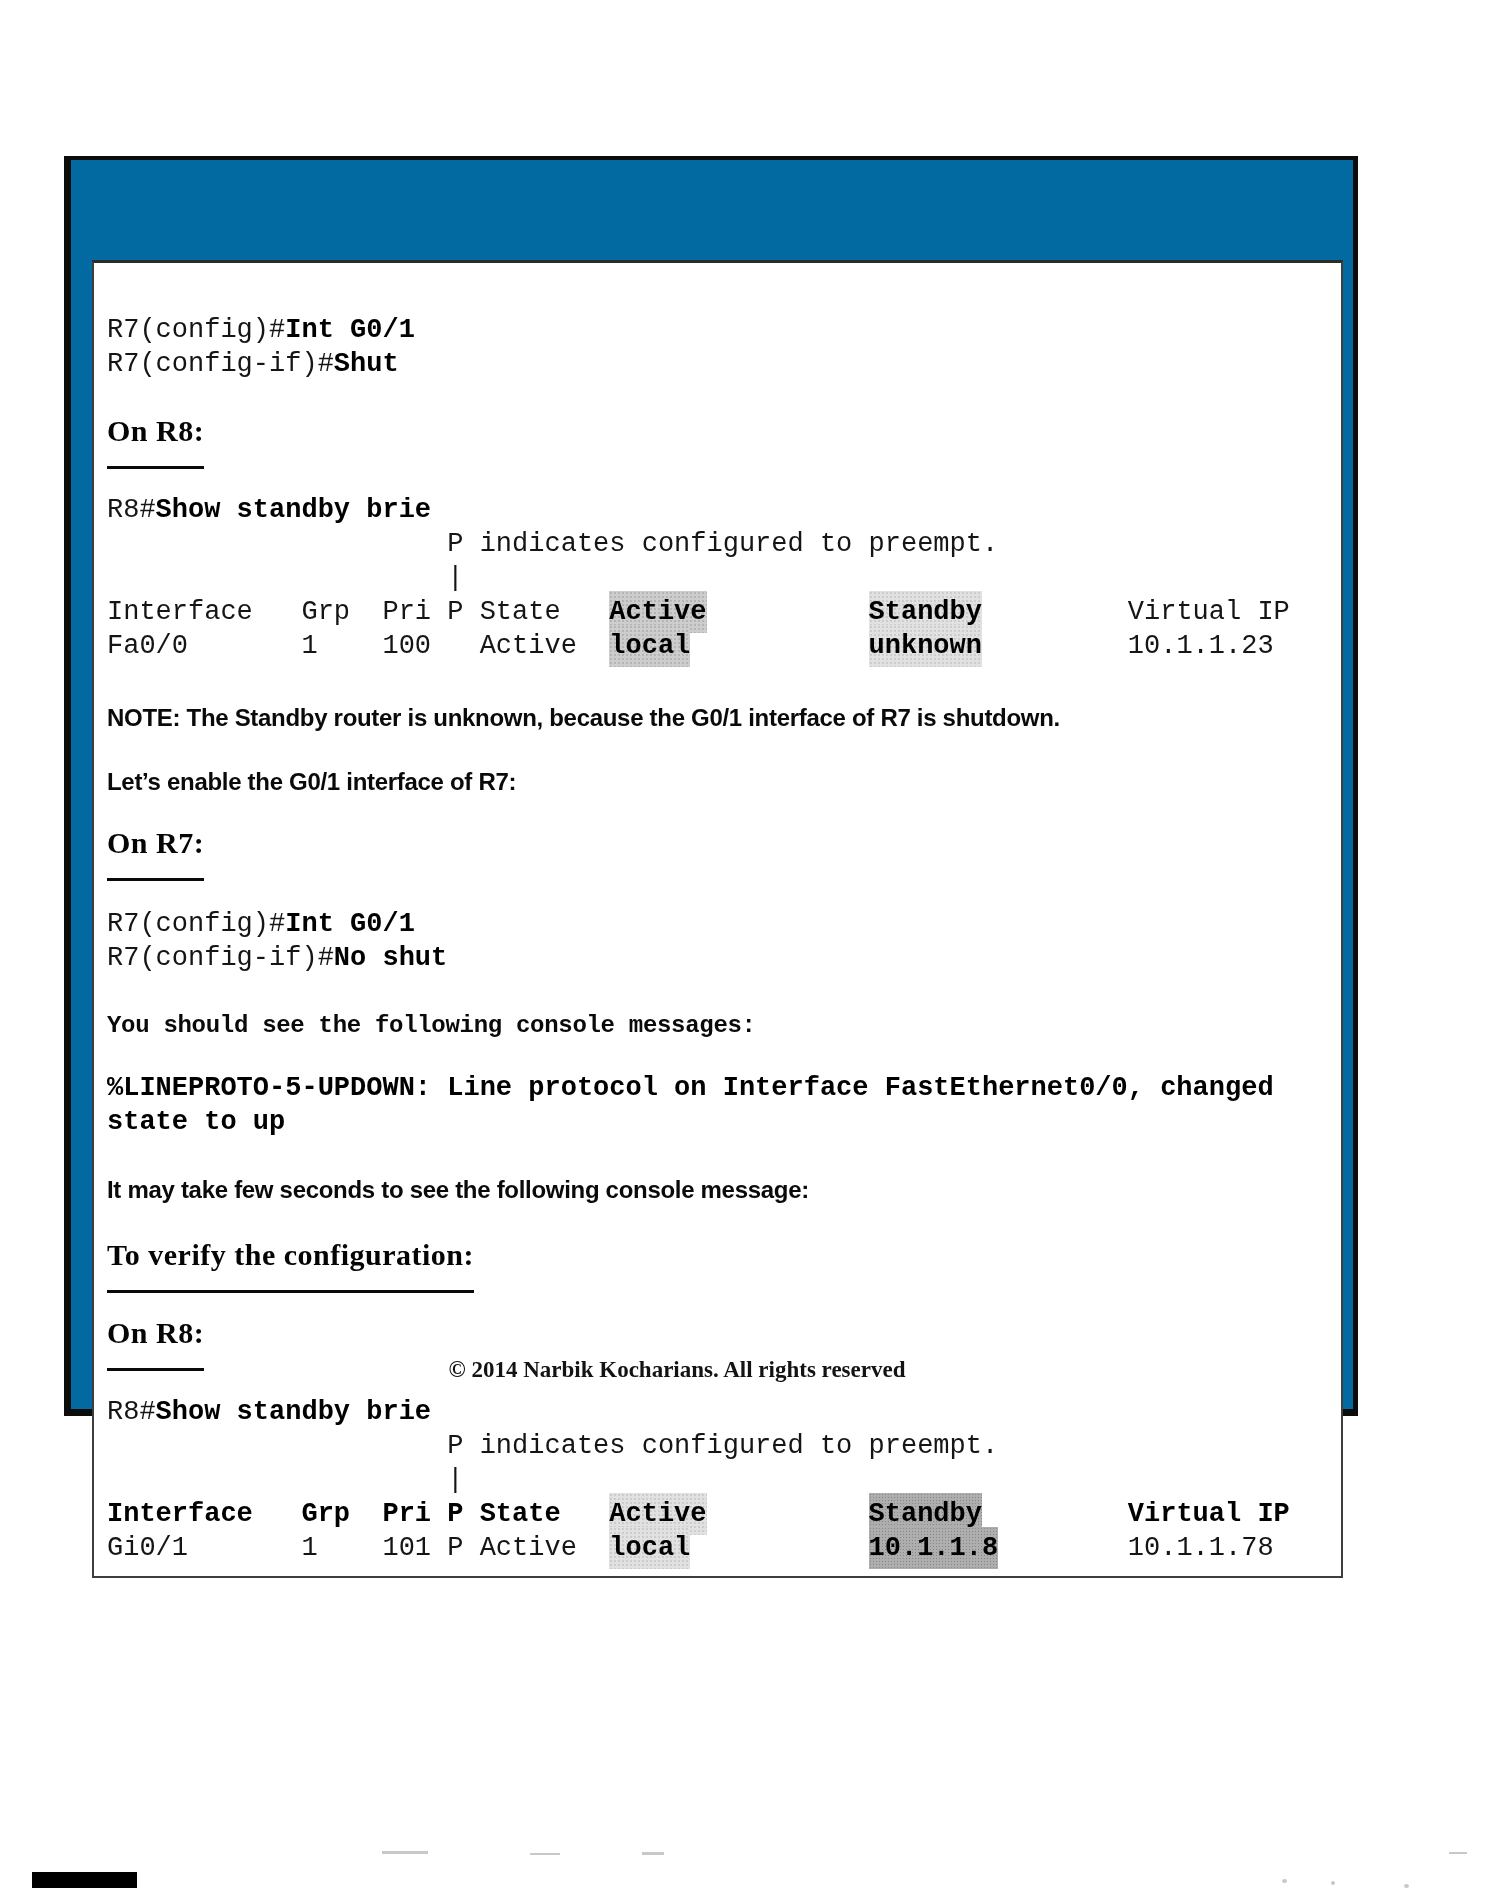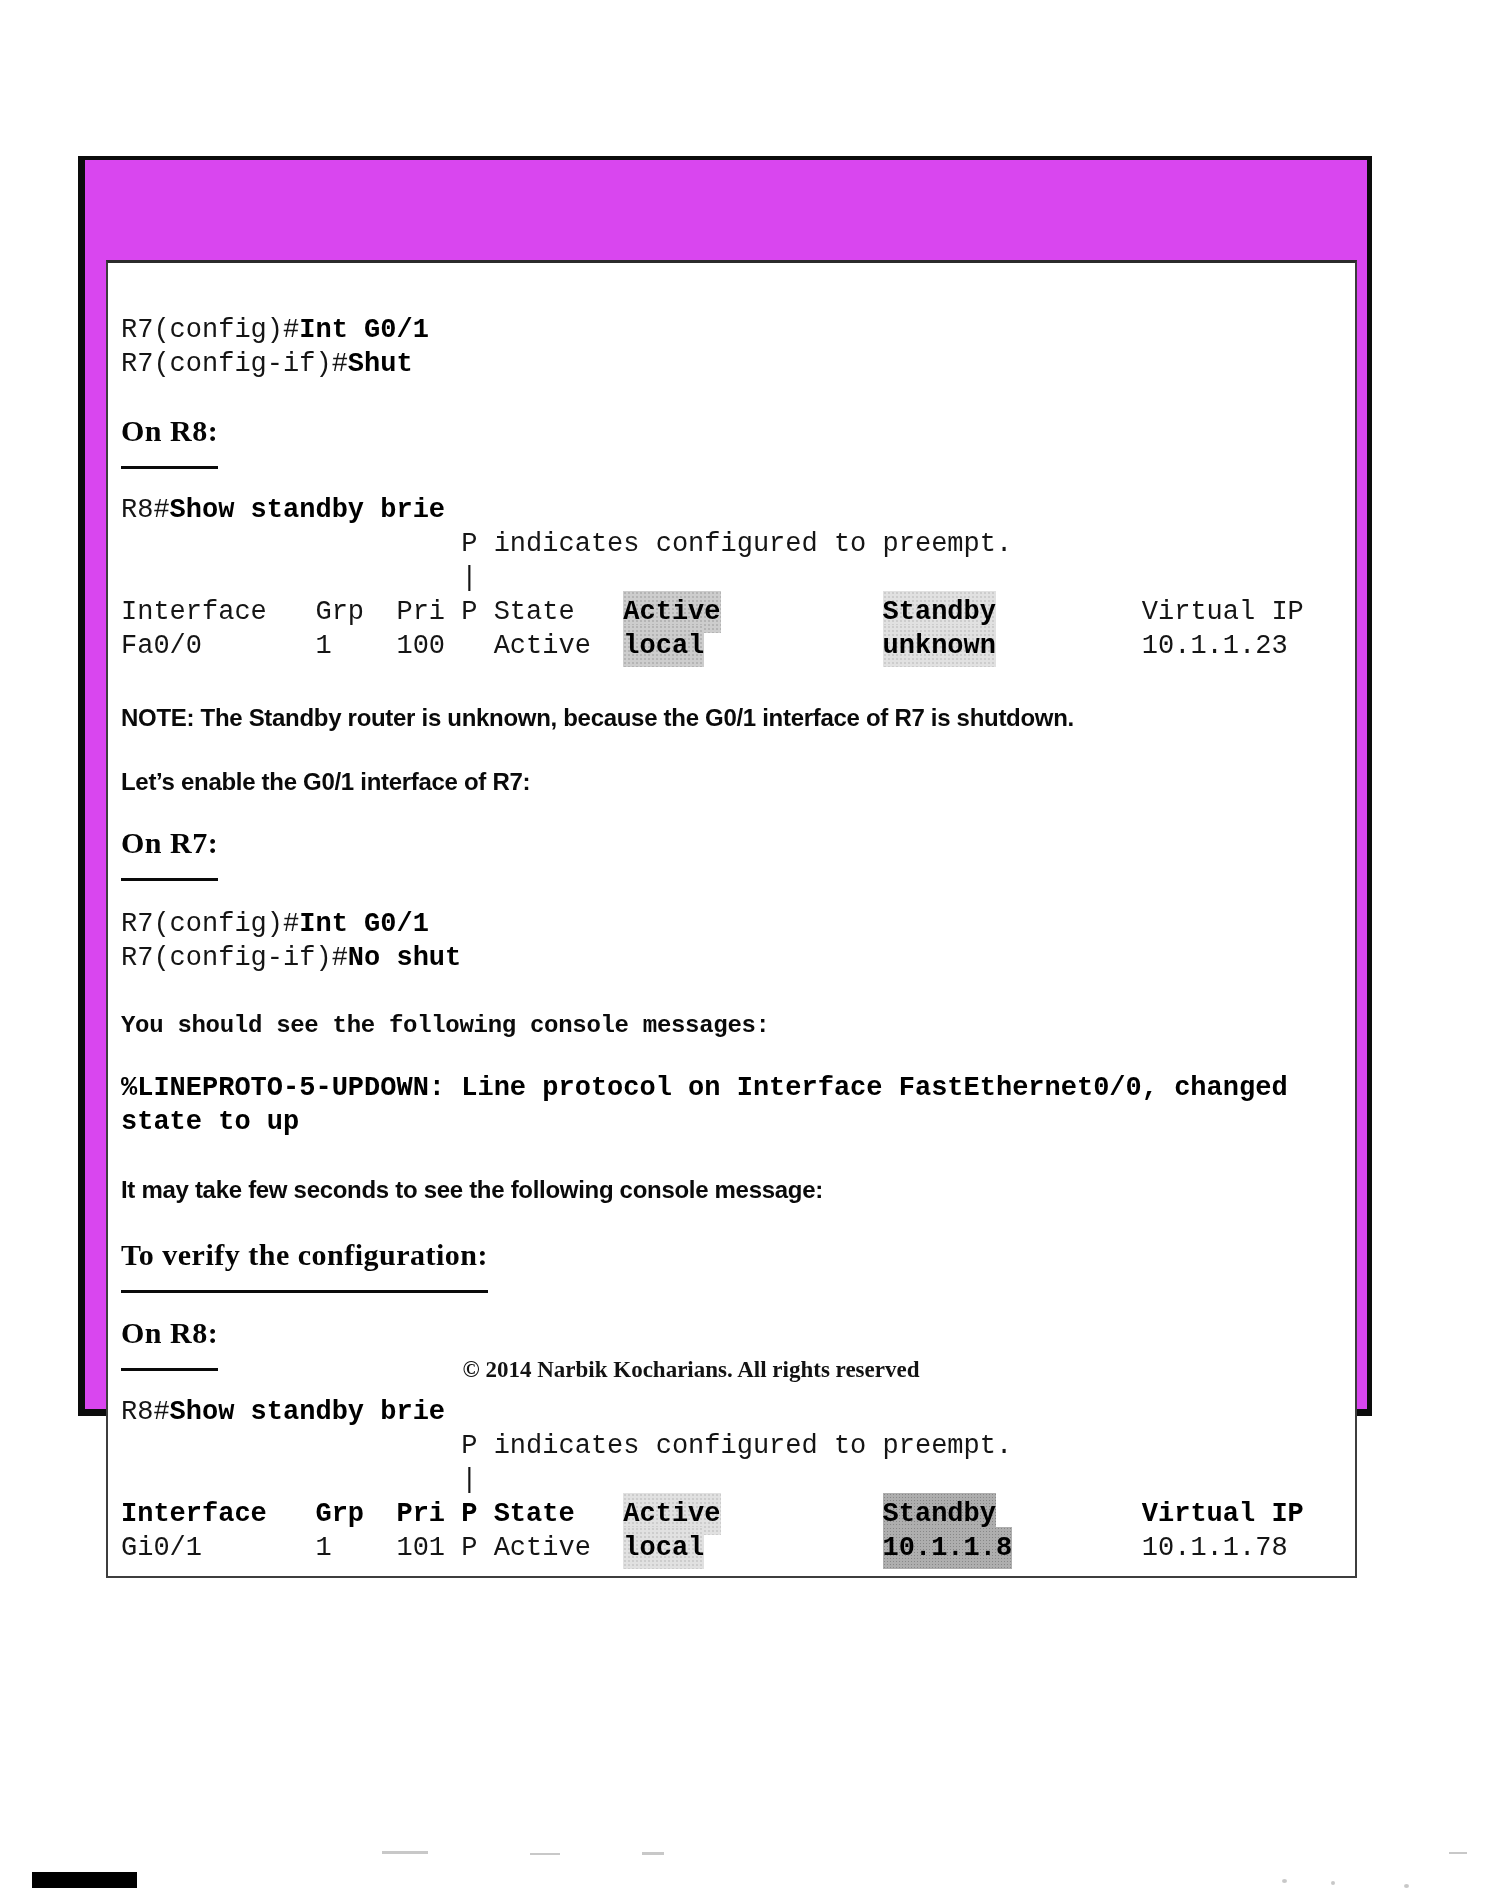--- a/index.html
+++ b/index.html
@@ -2,22 +2,22 @@
 <html><head>
 <meta charset="utf-8">
 <style>
   html,body{margin:0;padding:0;background:#ffffff;}
   body{
     width:1492px;height:1896px;position:relative;overflow:hidden;
     font-family:"Liberation Serif",serif;color:#111;
     -webkit-font-smoothing:antialiased;
   }
   .outer-frame{
-    position:absolute;left:78px;top:156px;width:1294px;height:1260px;
-    box-sizing:border-box;background:#d946ef;
+    position:absolute;left:64px;top:156px;width:1294px;height:1260px;
+    box-sizing:border-box;background:#0369a1;
     border-style:solid;border-color:#0c0c0c;
     border-width:4px 5px 7px 7px;
   }
   .inner-box{
     position:absolute;left:21px;top:100px;width:1251px;height:1318px;
     box-sizing:border-box;background:#fff;
     border:2px solid #3d3d3d;border-top:3px solid #2b2b2b;
     padding:50px 10px 0 13px;overflow:hidden;
   }
   

